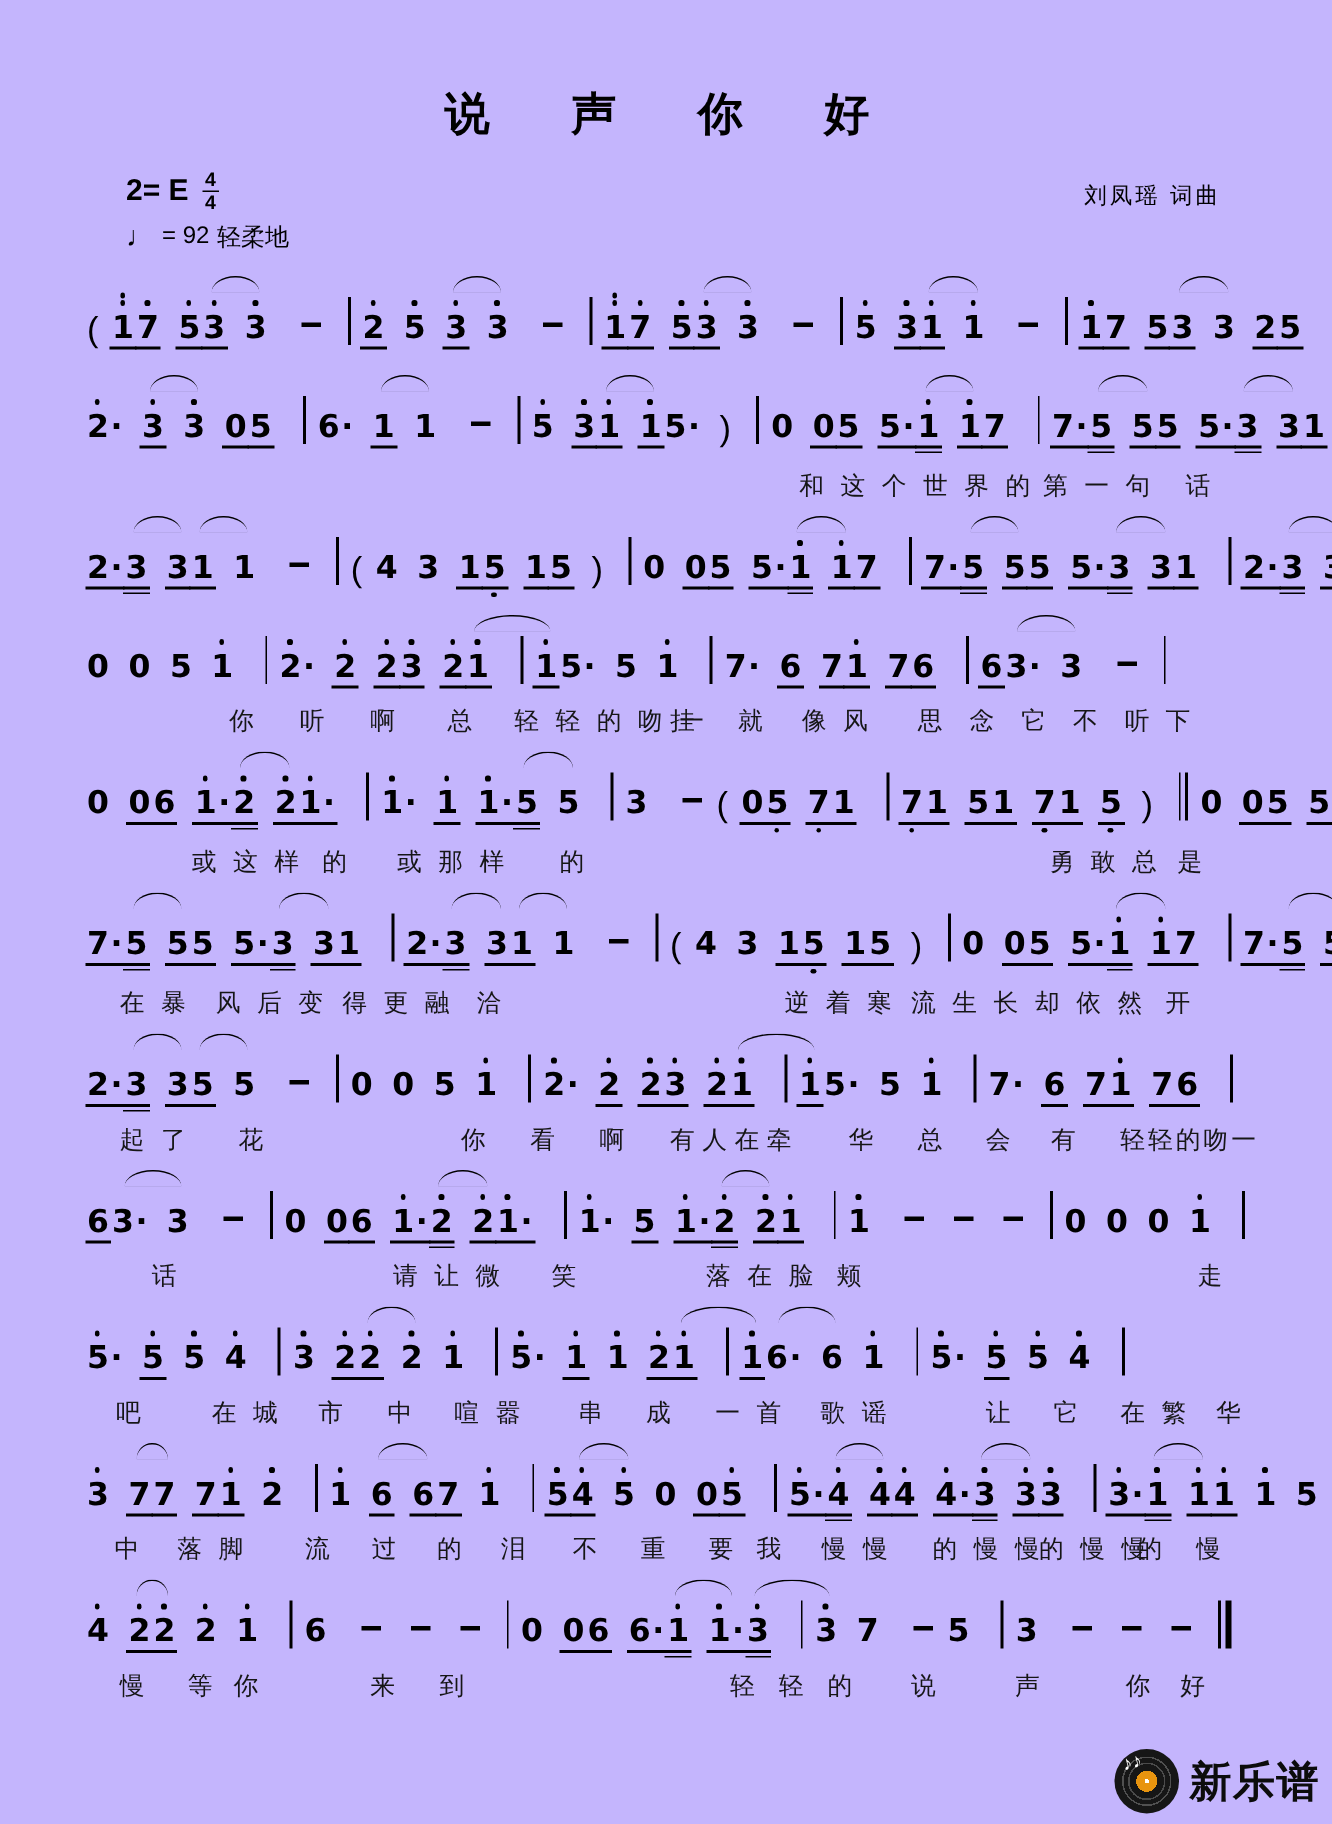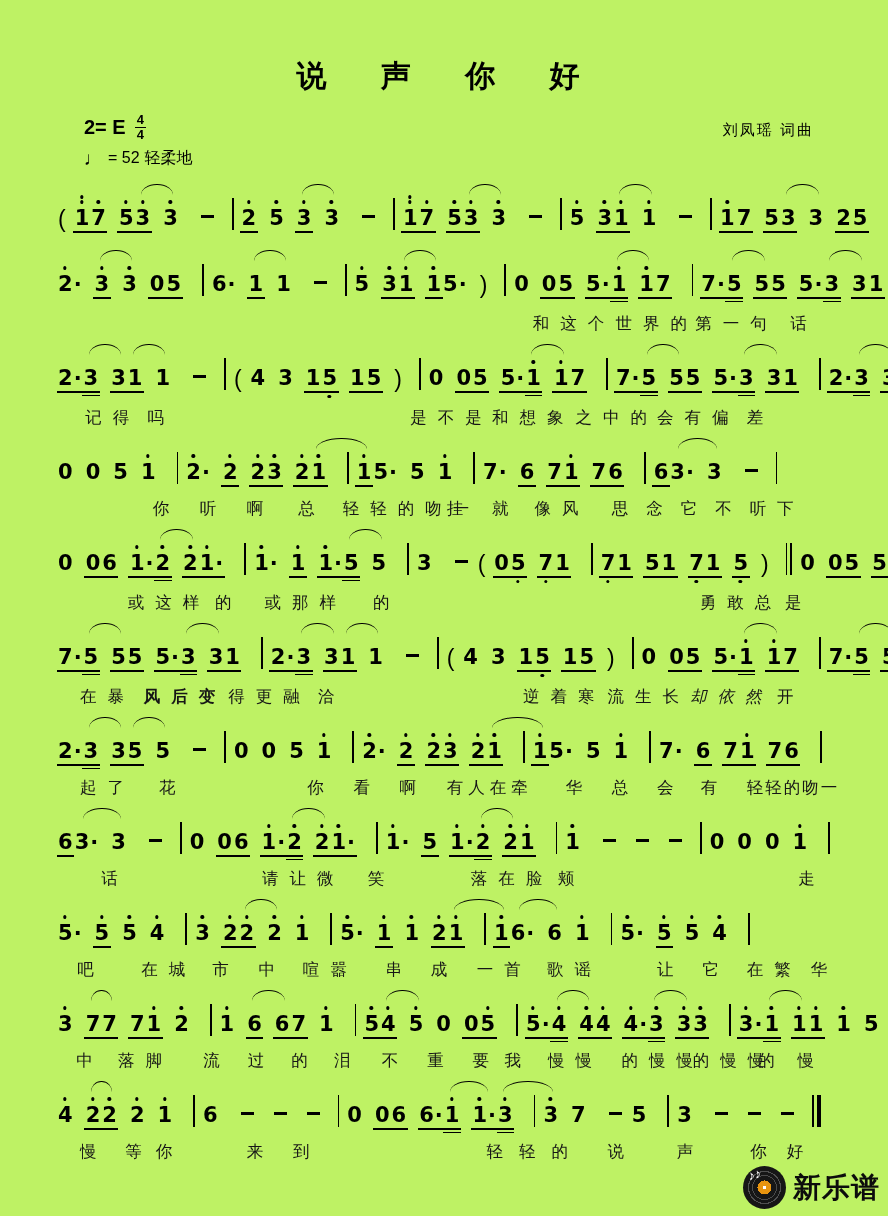--- a/index.html
+++ b/index.html
@@ -1,17 +1,17 @@
 <!DOCTYPE html>
 <html><head>
 <meta charset="utf-8">
 <style>
   html,body{margin:0;padding:0;background:#fff;}
   .page{
-    position:relative; width:888px; height:1216px; background:#bef264; overflow:hidden;
+    position:relative; width:888px; height:1216px; background:#c4b5fd; overflow:hidden;
     font-family:"Liberation Sans","DejaVu Sans",sans-serif; color:#000;
   }
   
   .title{
     margin:56px 0 0; text-align:center; font-size:30px; font-weight:bold;
     letter-spacing:12px; word-spacing:22px; color:#000;
   }
   .meta-row{display:flex; justify-content:space-between; align-items:flex-start; padding:16px 74px 0 84px;}
   .key-time{display:flex; align-items:center; gap:9px; font-size:20px; font-weight:bold;}
   .frac{display:inline-flex; flex-direction:column; align-items:center; font-size:13px; font-weight:bold; line-height:1.1;}
@@ -76,21 +76,21 @@
       <span class="frac">
         <span class="top">4</span>
         <span class="bot">4</span>
       </span>
     </div>
     <div class="credit">刘凤瑶  词曲</div>
   </div>
 
   <div class="tempo">
     <span class="qnote">♩</span>
-    <span>= 52</span>
+    <span>= 92</span>
     <span>轻柔地</span>
   </div>
 
   <div class="score">
       <div class="system">
         <div class="note-row"><span class="paren">(</span><span class="note" style="margin-right: 2px;"><span class="num">1</span><span class="dots above">
               <i class="dot"></i>
               <i class="dot"></i>
             </span><i class="ul" style="bottom: -3.4px;"></i></span><span class="note"><span class="num">7</span><span class="dots above">
               <i class="dot"></i>
@@ -159,29 +159,20 @@
         </div>
       </div>
       <div class="system">
         <div class="note-row"><span class="note" style="margin-right: 2px;"><span class="num">2</span><span class="augdot">·</span><i class="ul" style="bottom: -3.4px;"></i></span><span class="note"><span class="num">3</span><i class="ul" style="bottom: -3.4px;"></i><i class="ul" style="bottom: -6.8px;"></i></span><span class="note" style="margin-right: 2px;"><span class="num">3</span><i class="ul" style="bottom: -3.4px;"></i></span><span class="note"><span class="num">1</span><i class="ul" style="bottom: -3.4px;"></i></span><span class="note"><span class="num">1</span></span><span class="dash"></span><span class="bar"></span><span class="paren">(</span><span class="note"><span class="num">4</span></span><span class="note"><span class="num">3</span></span><span class="note" style="margin-right: 2px;"><span class="num">1</span><i class="ul" style="bottom: -3.4px;"></i></span><span class="note"><span class="num">5</span><span class="dots below" style="margin-top: 5.4px;">
               <i class="dot"></i>
             </span><i class="ul" style="bottom: -3.4px;"></i></span><span class="note" style="margin-right: 2px;"><span class="num">1</span><i class="ul" style="bottom: -3.4px;"></i></span><span class="note"><span class="num">5</span><i class="ul" style="bottom: -3.4px;"></i></span><span class="paren">)</span><span class="bar"></span><span class="note"><span class="num">0</span></span><span class="note" style="margin-right: 2px;"><span class="num">0</span><i class="ul" style="bottom: -3.4px;"></i></span><span class="note"><span class="num">5</span><i class="ul" style="bottom: -3.4px;"></i></span><span class="note" style="margin-right: 2px;"><span class="num">5</span><span class="augdot">·</span><i class="ul" style="bottom: -3.4px;"></i></span><span class="note"><span class="num">1</span><span class="dots above">
               <i class="dot"></i>
             </span><i class="ul" style="bottom: -3.4px;"></i><i class="ul" style="bottom: -6.8px;"></i></span><span class="note" style="margin-right: 2px;"><span class="num">1</span><span class="dots above">
               <i class="dot"></i>
             </span><i class="ul" style="bottom: -3.4px;"></i></span><span class="note"><span class="num">7</span><i class="ul" style="bottom: -3.4px;"></i></span><span class="bar"></span><span class="note" style="margin-right: 2px;"><span class="num">7</span><span class="augdot">·</span><i class="ul" style="bottom: -3.4px;"></i></span><span class="note"><span class="num">5</span><i class="ul" style="bottom: -3.4px;"></i><i class="ul" style="bottom: -6.8px;"></i></span><span class="note" style="margin-right: 2px;"><span class="num">5</span><i class="ul" style="bottom: -3.4px;"></i></span><span class="note"><span class="num">5</span><i class="ul" style="bottom: -3.4px;"></i></span><span class="note" style="margin-right: 2px;"><span class="num">5</span><span class="augdot">·</span><i class="ul" style="bottom: -3.4px;"></i></span><span class="note"><span class="num">3</span><i class="ul" style="bottom: -3.4px;"></i><i class="ul" style="bottom: -6.8px;"></i></span><span class="note" style="margin-right: 2px;"><span class="num">3</span><i class="ul" style="bottom: -3.4px;"></i></span><span class="note"><span class="num">1</span><i class="ul" style="bottom: -3.4px;"></i></span><span class="bar"></span><span class="note" style="margin-right: 2px;"><span class="num">2</span><span class="augdot">·</span><i class="ul" style="bottom: -3.4px;"></i></span><span class="note"><span class="num">3</span><i class="ul" style="bottom: -3.4px;"></i><i class="ul" style="bottom: -6.8px;"></i></span><span class="note" style="margin-right: 2px;"><span class="num">3</span><i class="ul" style="bottom: -3.4px;"></i></span><i class="slur" style="left: 89.25px; width: 31.5px;"></i><i class="slur" style="left: 133.25px; width: 31.5px;"></i><i class="slur" style="left: 531.25px; width: 32.5px;"></i><i class="slur" style="left: 647.25px; width: 31.5px;"></i><i class="slur" style="left: 744.25px; width: 32.5px;"></i><i class="slur" style="left: 859.25px; width: 32.5px;"></i></div>
-        <div class="lyric-row">
-          <span class="lyric" style="left: 9.6%;">记得</span>
-          <span class="lyric" style="left: 16.6%;">吗</span>
-          <span class="lyric" style="left: 46.2%;">是不是</span>
-          <span class="lyric" style="left: 55.4%;">和想象</span>
-          <span class="lyric" style="left: 64.8%;">之中的</span>
-          <span class="lyric" style="left: 74%;">会有偏</span>
-          <span class="lyric" style="left: 84.1%;">差</span>
-        </div>
       </div>
       <div class="system">
         <div class="note-row"><span class="note"><span class="num">0</span></span><span class="note"><span class="num">0</span></span><span class="note"><span class="num">5</span></span><span class="note"><span class="num">1</span><span class="dots above">
               <i class="dot"></i>
             </span></span><span class="bar"></span><span class="note"><span class="num">2</span><span class="augdot">·</span><span class="dots above">
               <i class="dot"></i>
             </span></span><span class="note"><span class="num">2</span><span class="dots above">
               <i class="dot"></i>
             </span><i class="ul" style="bottom: -3.4px;"></i></span><span class="note" style="margin-right: 2px;"><span class="num">2</span><span class="dots above">
               <i class="dot"></i>
@@ -252,26 +243,26 @@
       <div class="system">
         <div class="note-row"><span class="note" style="margin-right: 2px;"><span class="num">7</span><span class="augdot">·</span><i class="ul" style="bottom: -3.4px;"></i></span><span class="note"><span class="num">5</span><i class="ul" style="bottom: -3.4px;"></i><i class="ul" style="bottom: -6.8px;"></i></span><span class="note" style="margin-right: 2px;"><span class="num">5</span><i class="ul" style="bottom: -3.4px;"></i></span><span class="note"><span class="num">5</span><i class="ul" style="bottom: -3.4px;"></i></span><span class="note" style="margin-right: 2px;"><span class="num">5</span><span class="augdot">·</span><i class="ul" style="bottom: -3.4px;"></i></span><span class="note"><span class="num">3</span><i class="ul" style="bottom: -3.4px;"></i><i class="ul" style="bottom: -6.8px;"></i></span><span class="note" style="margin-right: 2px;"><span class="num">3</span><i class="ul" style="bottom: -3.4px;"></i></span><span class="note"><span class="num">1</span><i class="ul" style="bottom: -3.4px;"></i></span><span class="bar"></span><span class="note" style="margin-right: 2px;"><span class="num">2</span><span class="augdot">·</span><i class="ul" style="bottom: -3.4px;"></i></span><span class="note"><span class="num">3</span><i class="ul" style="bottom: -3.4px;"></i><i class="ul" style="bottom: -6.8px;"></i></span><span class="note" style="margin-right: 2px;"><span class="num">3</span><i class="ul" style="bottom: -3.4px;"></i></span><span class="note"><span class="num">1</span><i class="ul" style="bottom: -3.4px;"></i></span><span class="note"><span class="num">1</span></span><span class="dash"></span><span class="bar"></span><span class="paren">(</span><span class="note"><span class="num">4</span></span><span class="note"><span class="num">3</span></span><span class="note" style="margin-right: 2px;"><span class="num">1</span><i class="ul" style="bottom: -3.4px;"></i></span><span class="note"><span class="num">5</span><span class="dots below" style="margin-top: 5.4px;">
               <i class="dot"></i>
             </span><i class="ul" style="bottom: -3.4px;"></i></span><span class="note" style="margin-right: 2px;"><span class="num">1</span><i class="ul" style="bottom: -3.4px;"></i></span><span class="note"><span class="num">5</span><i class="ul" style="bottom: -3.4px;"></i></span><span class="paren">)</span><span class="bar"></span><span class="note"><span class="num">0</span></span><span class="note" style="margin-right: 2px;"><span class="num">0</span><i class="ul" style="bottom: -3.4px;"></i></span><span class="note"><span class="num">5</span><i class="ul" style="bottom: -3.4px;"></i></span><span class="note" style="margin-right: 2px;"><span class="num">5</span><span class="augdot">·</span><i class="ul" style="bottom: -3.4px;"></i></span><span class="note"><span class="num">1</span><span class="dots above">
               <i class="dot"></i>
             </span><i class="ul" style="bottom: -3.4px;"></i><i class="ul" style="bottom: -6.8px;"></i></span><span class="note" style="margin-right: 2px;"><span class="num">1</span><span class="dots above">
               <i class="dot"></i>
             </span><i class="ul" style="bottom: -3.4px;"></i></span><span class="note"><span class="num">7</span><i class="ul" style="bottom: -3.4px;"></i></span><span class="bar"></span><span class="note" style="margin-right: 2px;"><span class="num">7</span><span class="augdot">·</span><i class="ul" style="bottom: -3.4px;"></i></span><span class="note"><span class="num">5</span><i class="ul" style="bottom: -3.4px;"></i><i class="ul" style="bottom: -6.8px;"></i></span><span class="note" style="margin-right: 2px;"><span class="num">5</span><i class="ul" style="bottom: -3.4px;"></i></span><i class="slur" style="left: 89.25px; width: 31.5px;"></i><i class="slur" style="left: 186.25px; width: 32.5px;"></i><i class="slur" style="left: 301.25px; width: 32.5px;"></i><i class="slur" style="left: 346.25px; width: 31.5px;"></i><i class="slur" style="left: 744.25px; width: 32.5px;"></i><i class="slur" style="left: 859.25px; width: 32.5px;"></i></div>
         <div class="lyric-row">
           <span class="lyric" style="left: 9%;">在暴</span>
-          <span class="lyric" style="left: 16.2%; font-weight: bold;">风后变</span>
+          <span class="lyric" style="left: 16.2%;">风后变</span>
           <span class="lyric" style="left: 25.7%;">得更融</span>
           <span class="lyric" style="left: 35.8%;">洽</span>
           <span class="lyric" style="left: 58.9%;">逆着寒</span>
           <span class="lyric" style="left: 68.4%;">流生长</span>
-          <span class="lyric" style="left: 77.7%; font-style: italic;">却依然</span>
+          <span class="lyric" style="left: 77.7%;">却依然</span>
           <span class="lyric" style="left: 87.5%;">开</span>
         </div>
       </div>
       <div class="system">
         <div class="note-row"><span class="note" style="margin-right: 2px;"><span class="num">2</span><span class="augdot">·</span><i class="ul" style="bottom: -3.4px;"></i></span><span class="note"><span class="num">3</span><i class="ul" style="bottom: -3.4px;"></i><i class="ul" style="bottom: -6.8px;"></i></span><span class="note" style="margin-right: 2px;"><span class="num">3</span><i class="ul" style="bottom: -3.4px;"></i></span><span class="note"><span class="num">5</span><i class="ul" style="bottom: -3.4px;"></i></span><span class="note"><span class="num">5</span></span><span class="dash"></span><span class="bar"></span><span class="note"><span class="num">0</span></span><span class="note"><span class="num">0</span></span><span class="note"><span class="num">5</span></span><span class="note"><span class="num">1</span><span class="dots above">
               <i class="dot"></i>
             </span></span><span class="bar"></span><span class="note"><span class="num">2</span><span class="augdot">·</span><span class="dots above">
               <i class="dot"></i>
             </span></span><span class="note"><span class="num">2</span><span class="dots above">
               <i class="dot"></i>

